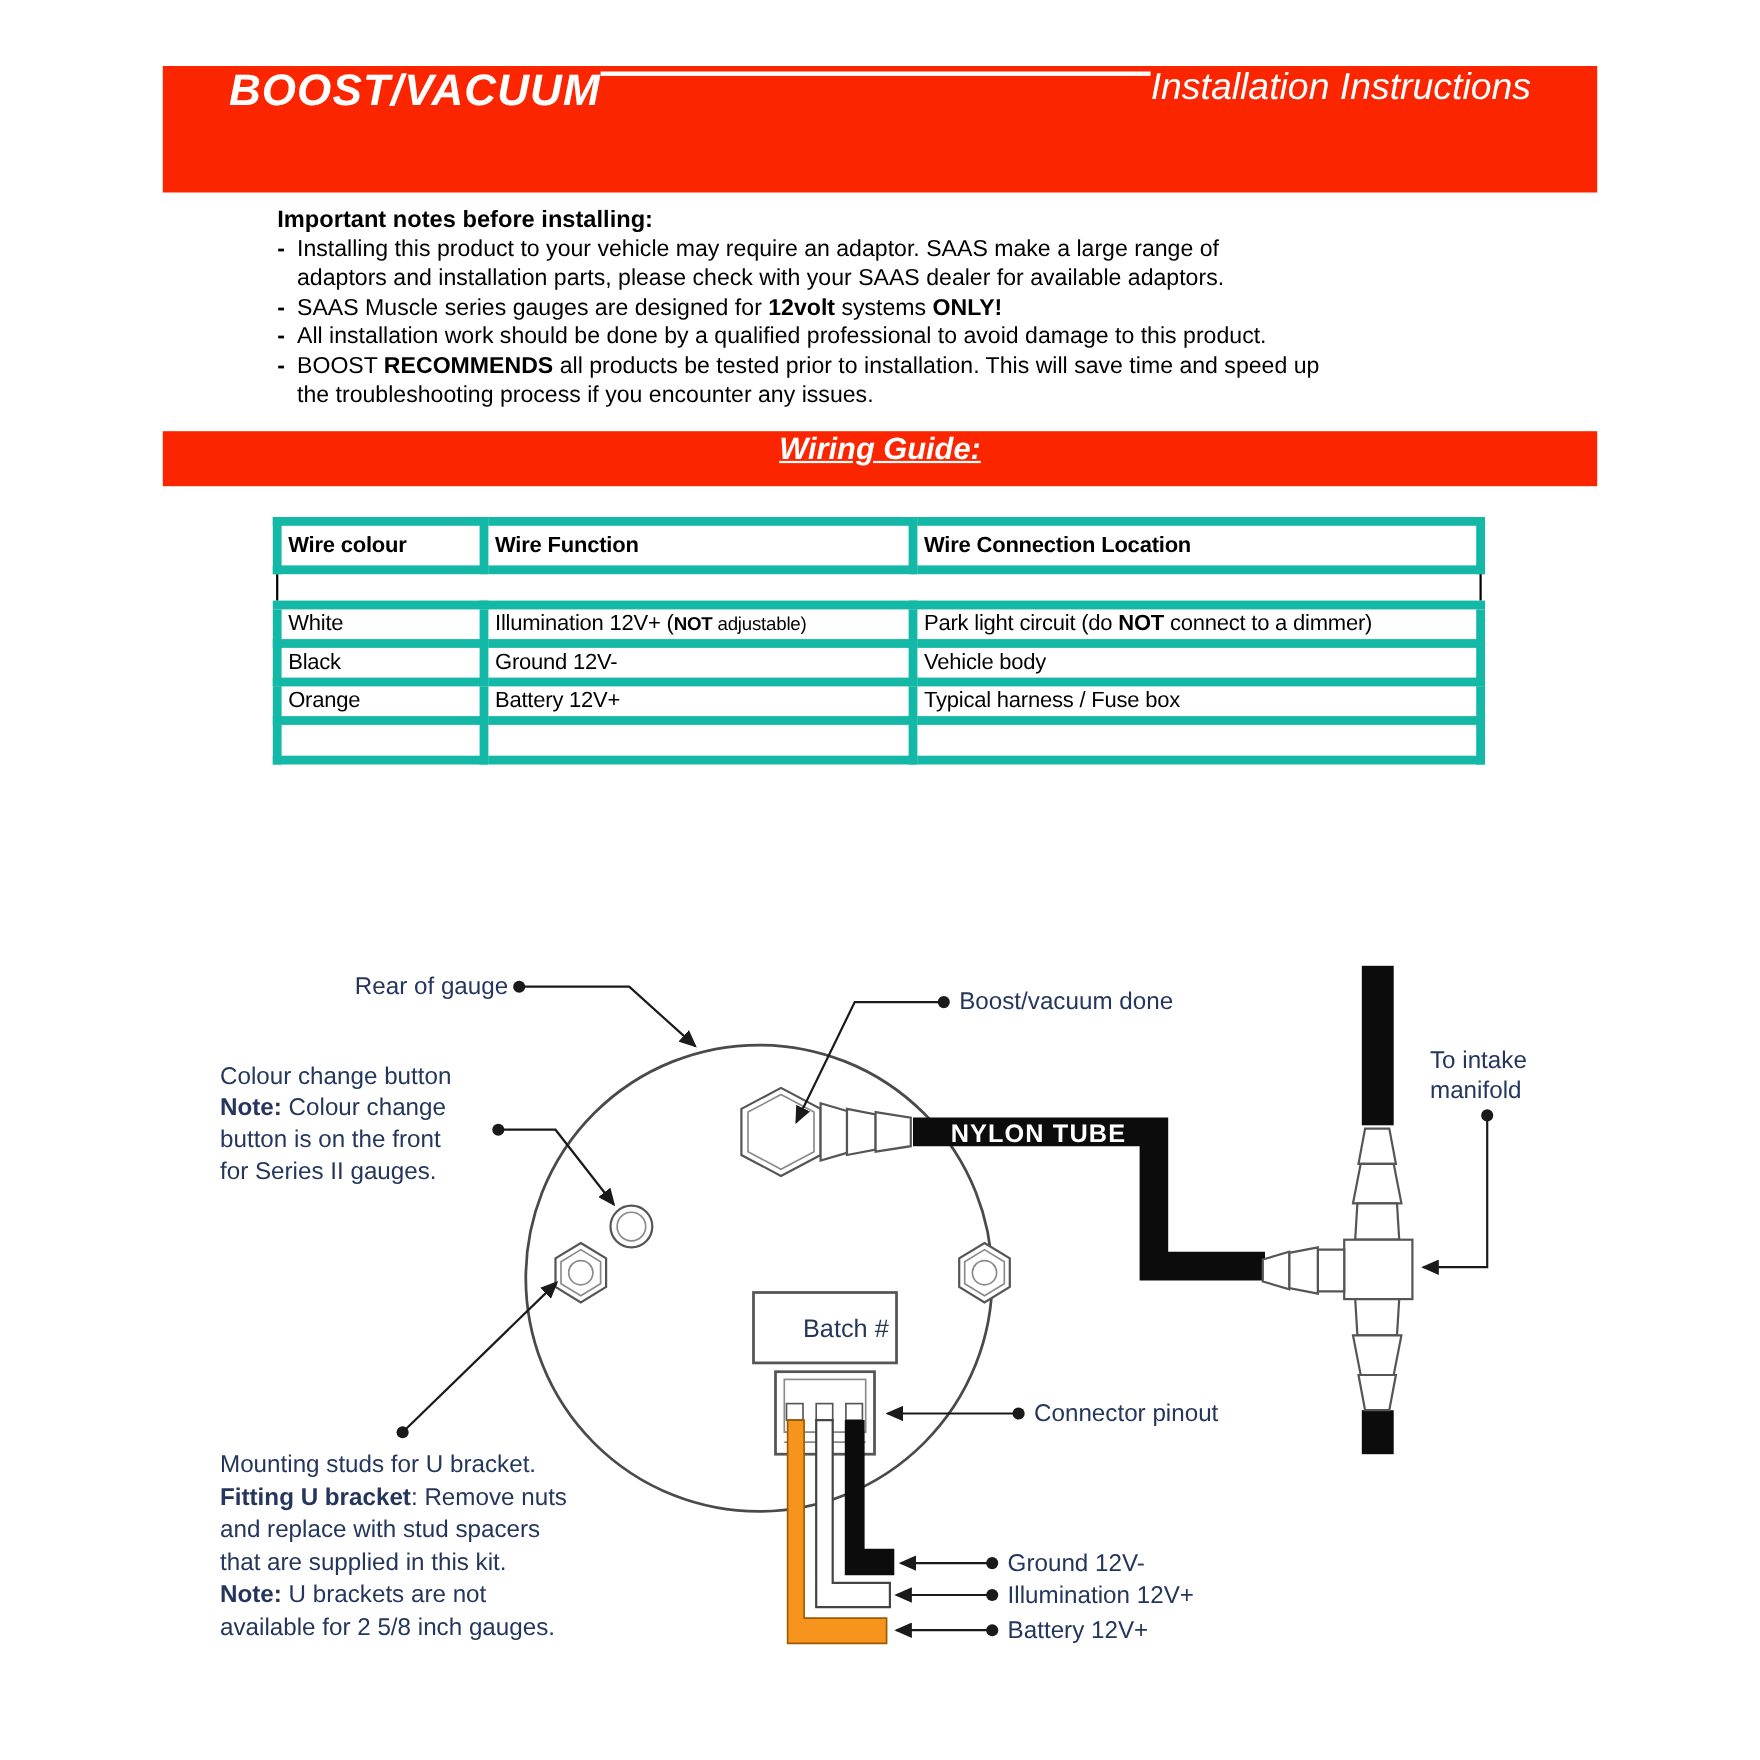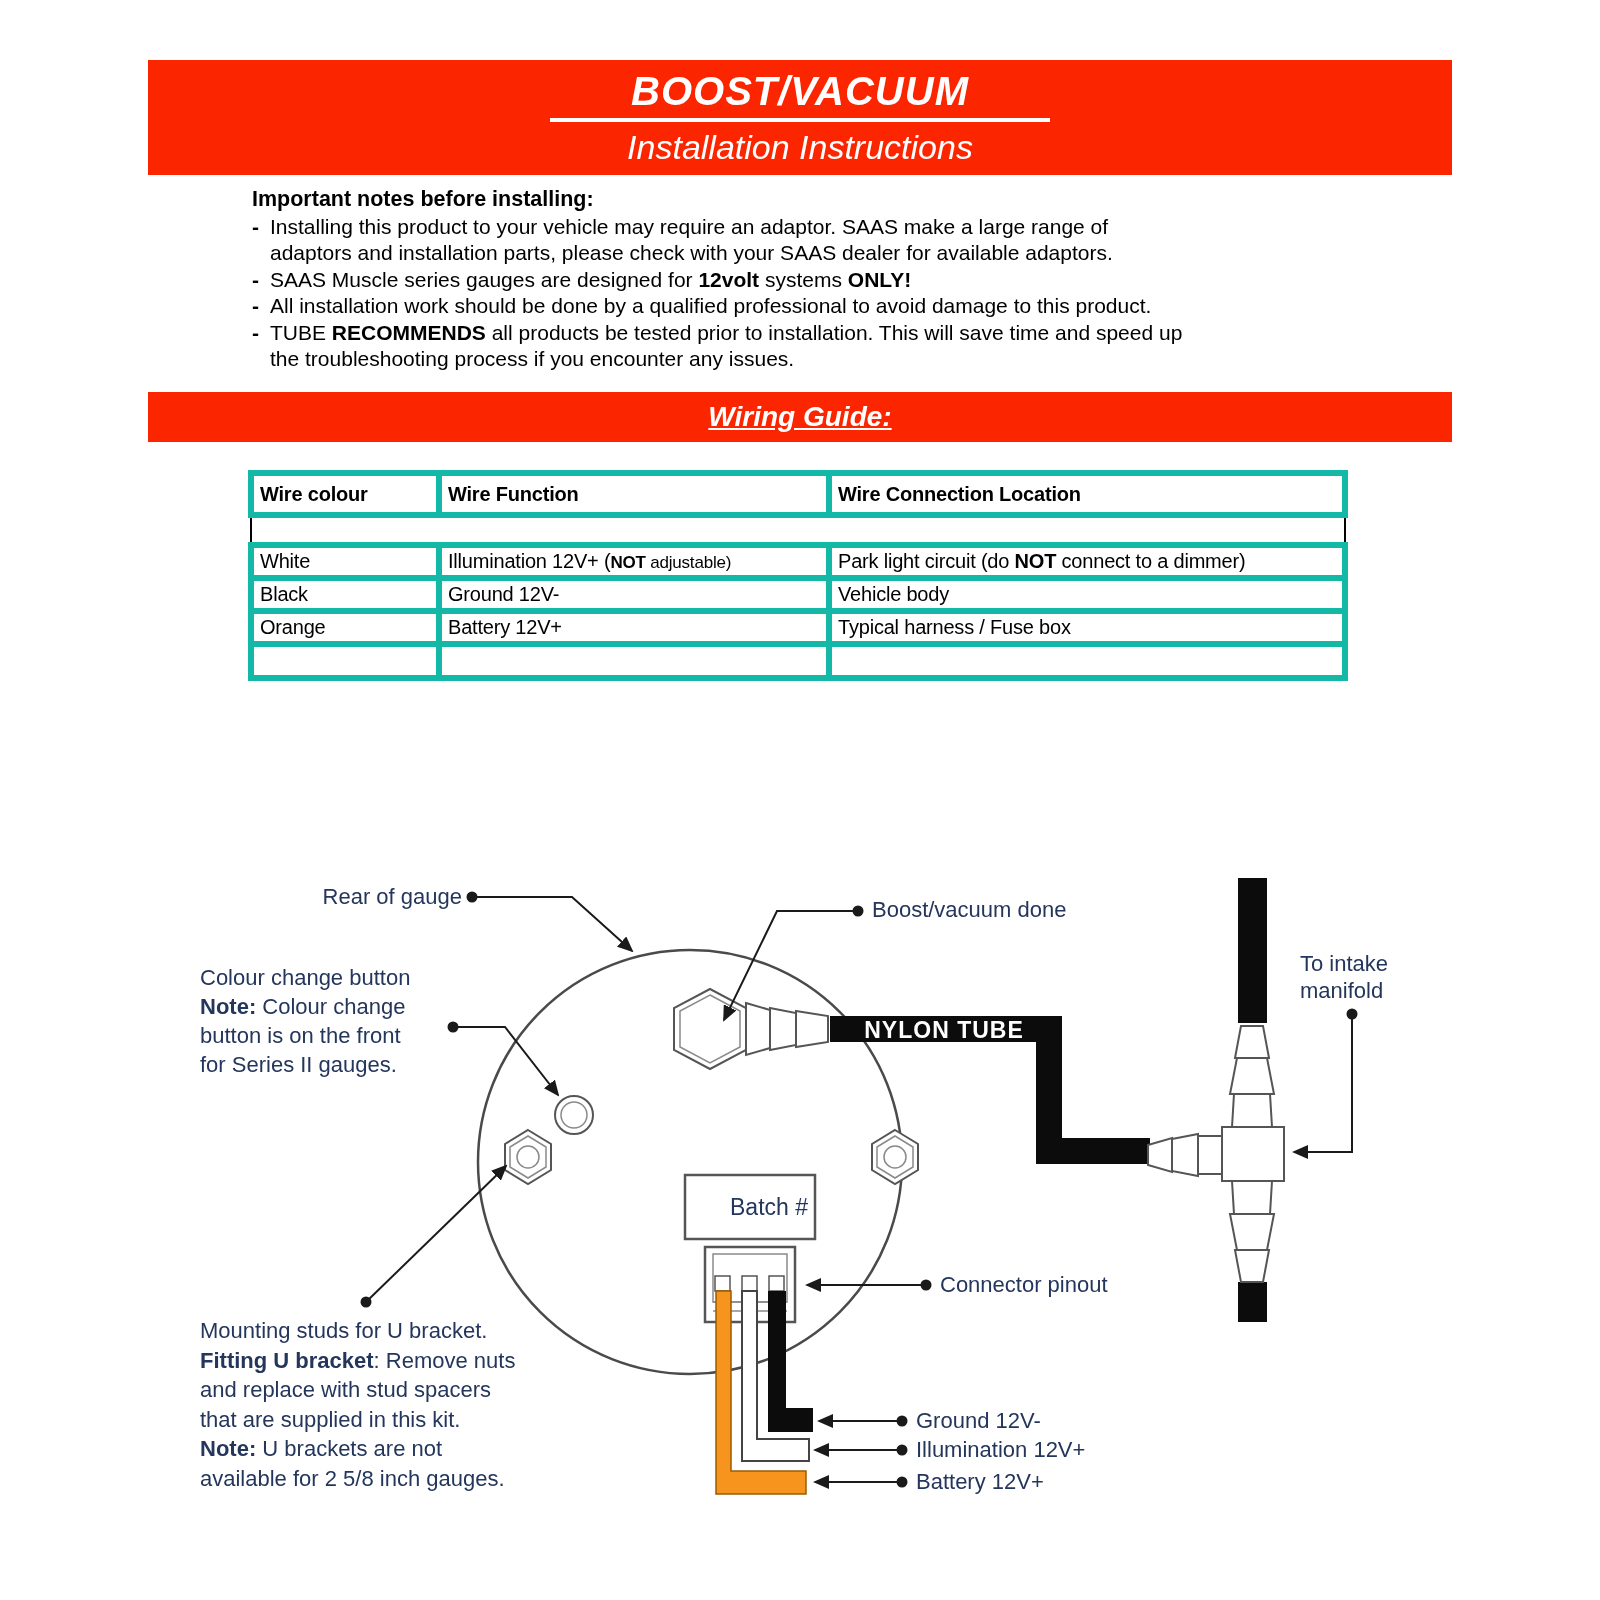--- a/index.html
+++ b/index.html
@@ -1,42 +1,42 @@
 <!DOCTYPE html>
 <html style="--red: #fb2600; --orange: #f7941d; --label: #24365c;"><head>
 <meta charset="utf-8">
 <style>
   html,body{margin:0;padding:0;background:#fff;}
   .page{position:relative;width:1600px;height:1600px;background:#fff;overflow:hidden;
         font-family:"Liberation Sans",sans-serif;color:#000;}
 
   
   .banner{position:absolute;left:148px;width:1304px;background:var(--red);color:#fff;
-          display:flex;flex-direction:column;align-items:center;justify-content:center;}
+          display:flex;flex-direction:row;justify-content:center;}
   .banner-title{font-size:40px;font-weight:bold;font-style:italic;letter-spacing:1px;line-height:44px;}
   .banner-underline{width:500px;height:4px;background:#fff;margin:5px 0 6px 0;}
   .banner-sub{font-size:34px;font-style:italic;line-height:38px;}
   #banner-main{top:60px;height:115px;}
   #banner-guide{top:392px;height:50px;text-decoration:underline;}
   #banner-guide .guide-title{font-size:28px;font-weight:bold;font-style:italic;}
   #banner-diagram{top:668px;height:122px;}
   #banner-diagram .banner-underline{width:392px;}
 
   
   .notes{position:absolute;left:252px;top:186px;width:1190px;font-size:21px;line-height:26.5px;}
   .notes-heading{font-weight:bold;font-size:21.5px;margin-bottom:1px;}
   .note{display:flex;}
   .note .dash{font-weight:bold;width:18px;flex:0 0 18px;}
   .b{font-weight:bold;}
   .sm{font-size:17px;}
 
   
   table.wires{position:absolute;left:248px;top:470px;border-collapse:collapse;
               font-size:20px;letter-spacing:-0.2px;}
-  table.wires td,table.wires th{border:6px solid #14b8a6;padding:0 6px;text-align:left;
+  table.wires td,table.wires th{border:8px solid #14b8a6;padding:0 6px;text-align:left;
               white-space:nowrap;vertical-align:middle;}
   table.wires th{font-size:20px;font-weight:bold;height:36px;}
   tr.spacer-top td{height:24px;border-left:2px solid #000;border-right:2px solid #000;}
   tr.data td{height:27px;border-top-width:2px;}
   tr.data-first td{border-top:3px solid #737373;}
   tr.spacer-bottom td{height:28px;border-top:3px solid #000;}
 
   
   svg.diagram{position:absolute;left:0;top:0;width:1600px;height:1600px;}
   .dlabel{position:absolute;font-size:22px;color:var(--label);line-height:28px;}
@@ -90,21 +90,21 @@
     </div>
     <div class="note">
       <span class="dash">-</span>
       <div>
           <div><span>All installation work should be done by a qualified professional to avoid damage to this product.</span></div>
         </div>
     </div>
     <div class="note">
       <span class="dash">-</span>
       <div>
-          <div><span>TUBE </span><span class="b">RECOMMENDS</span><span> all products be tested prior to installation. This will save time and speed up</span></div>
+          <div><span>BOOST </span><span class="b">RECOMMENDS</span><span> all products be tested prior to installation. This will save time and speed up</span></div>
            <div><span>the troubleshooting process if you encounter any issues.</span></div>
         </div>
     </div>
   </div>
 
   <div class="banner" id="banner-guide">
     <div class="guide-title">Wiring Guide:</div>
   </div>
 
   <table class="wires">

